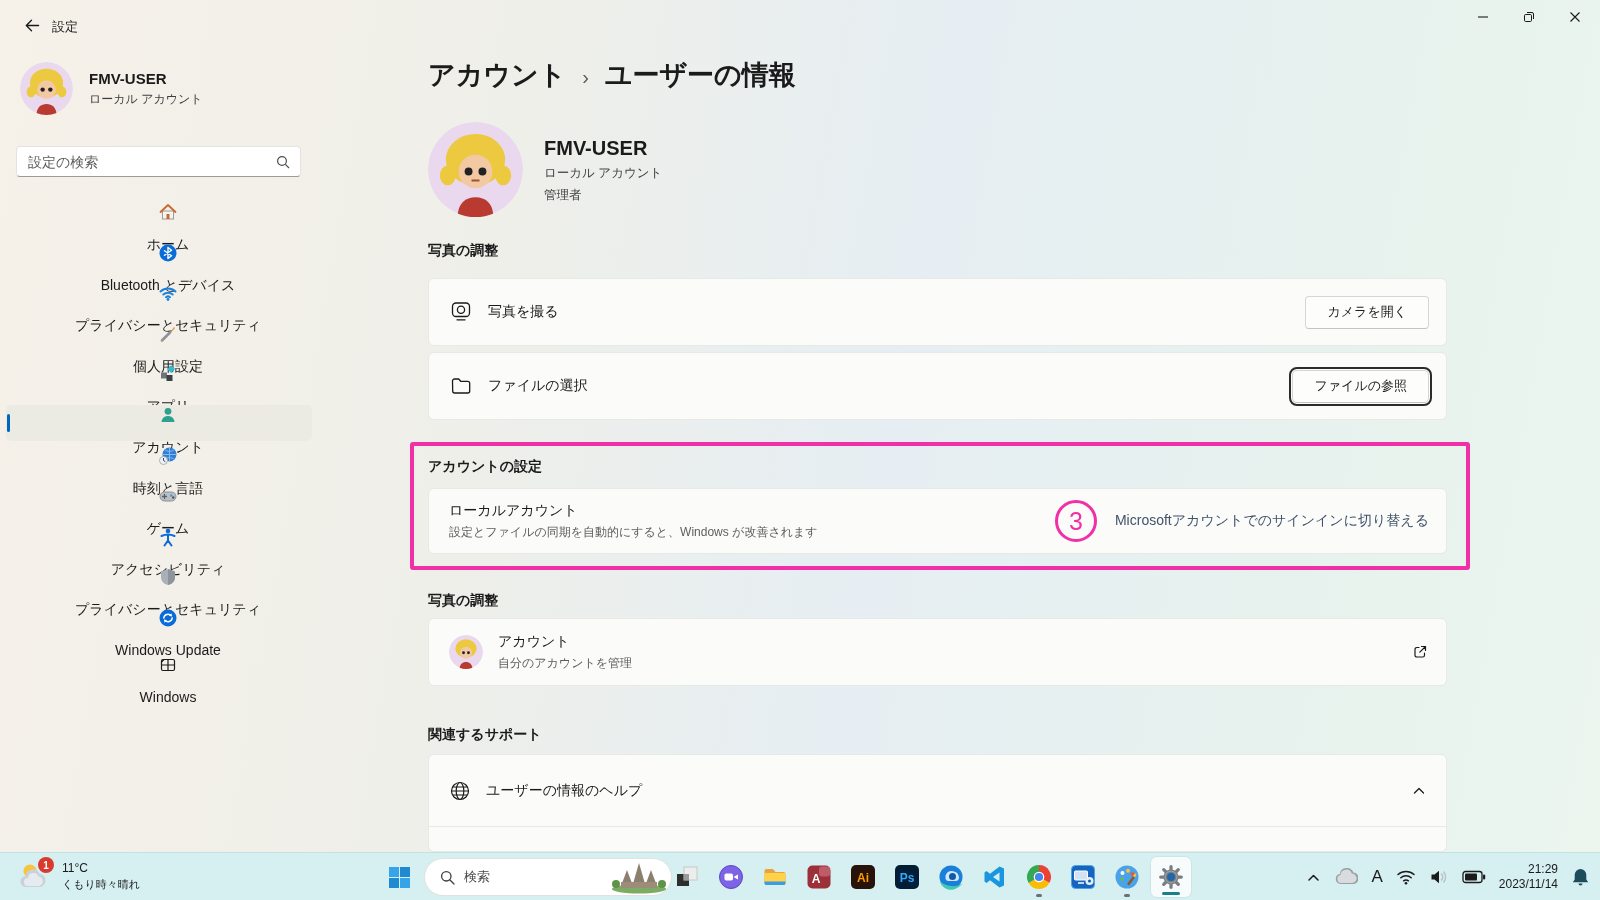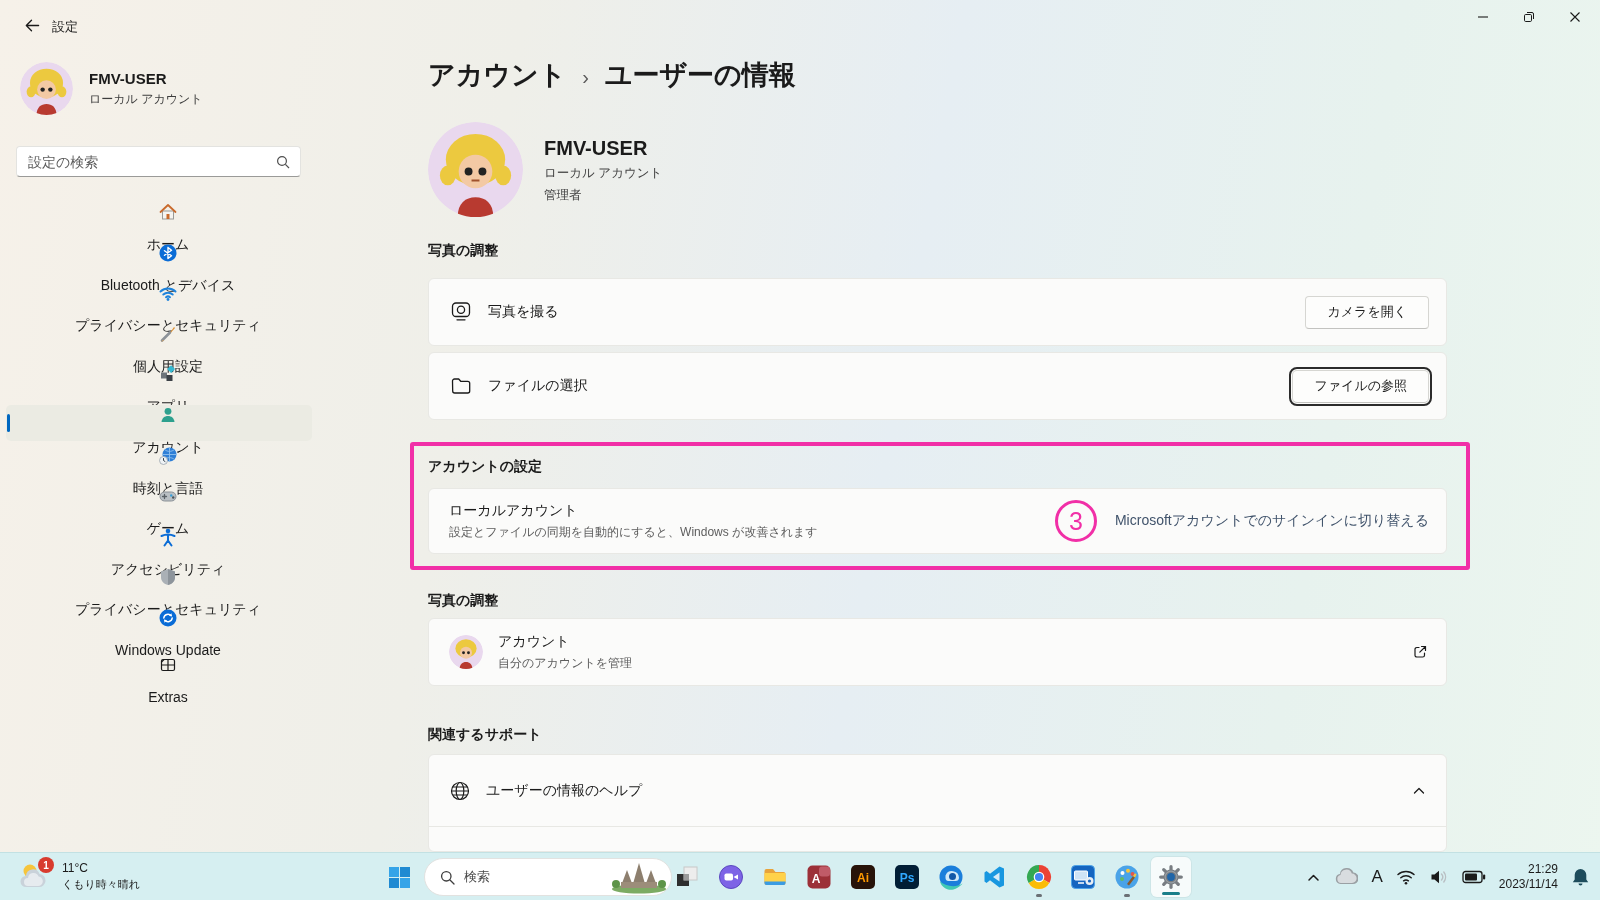--- a/index.html
+++ b/index.html
@@ -246,21 +246,21 @@
       <span class="nlabel">Windows Update</span>
     </div>
     <div class="nav-item extras">
       <span class="nicon">
           <svg viewBox="0 0 20 20" width="20" height="20">
             <rect x="3.5" y="4.5" width="13" height="11" rx="1.5" stroke="#1a1a1a" stroke-width="1.2" fill="none"></rect>
             <path d="M3.5 10h13M10 4.5v11" stroke="#1a1a1a" stroke-width="1.2"></path>
             <path d="M3.5 7l2.5-2.5" stroke="#1a1a1a" stroke-width="1.2"></path>
           </svg>
         </span>
-      <span class="nlabel">Extras</span>
+      <span class="nlabel">Windows</span>
     </div>
   </nav>
 
   <div class="breadcrumb">
     <span>アカウント</span>
     <span class="bc-sep">›</span>
     <span>ユーザーの情報</span>
   </div>
 
   <div class="user-block">

